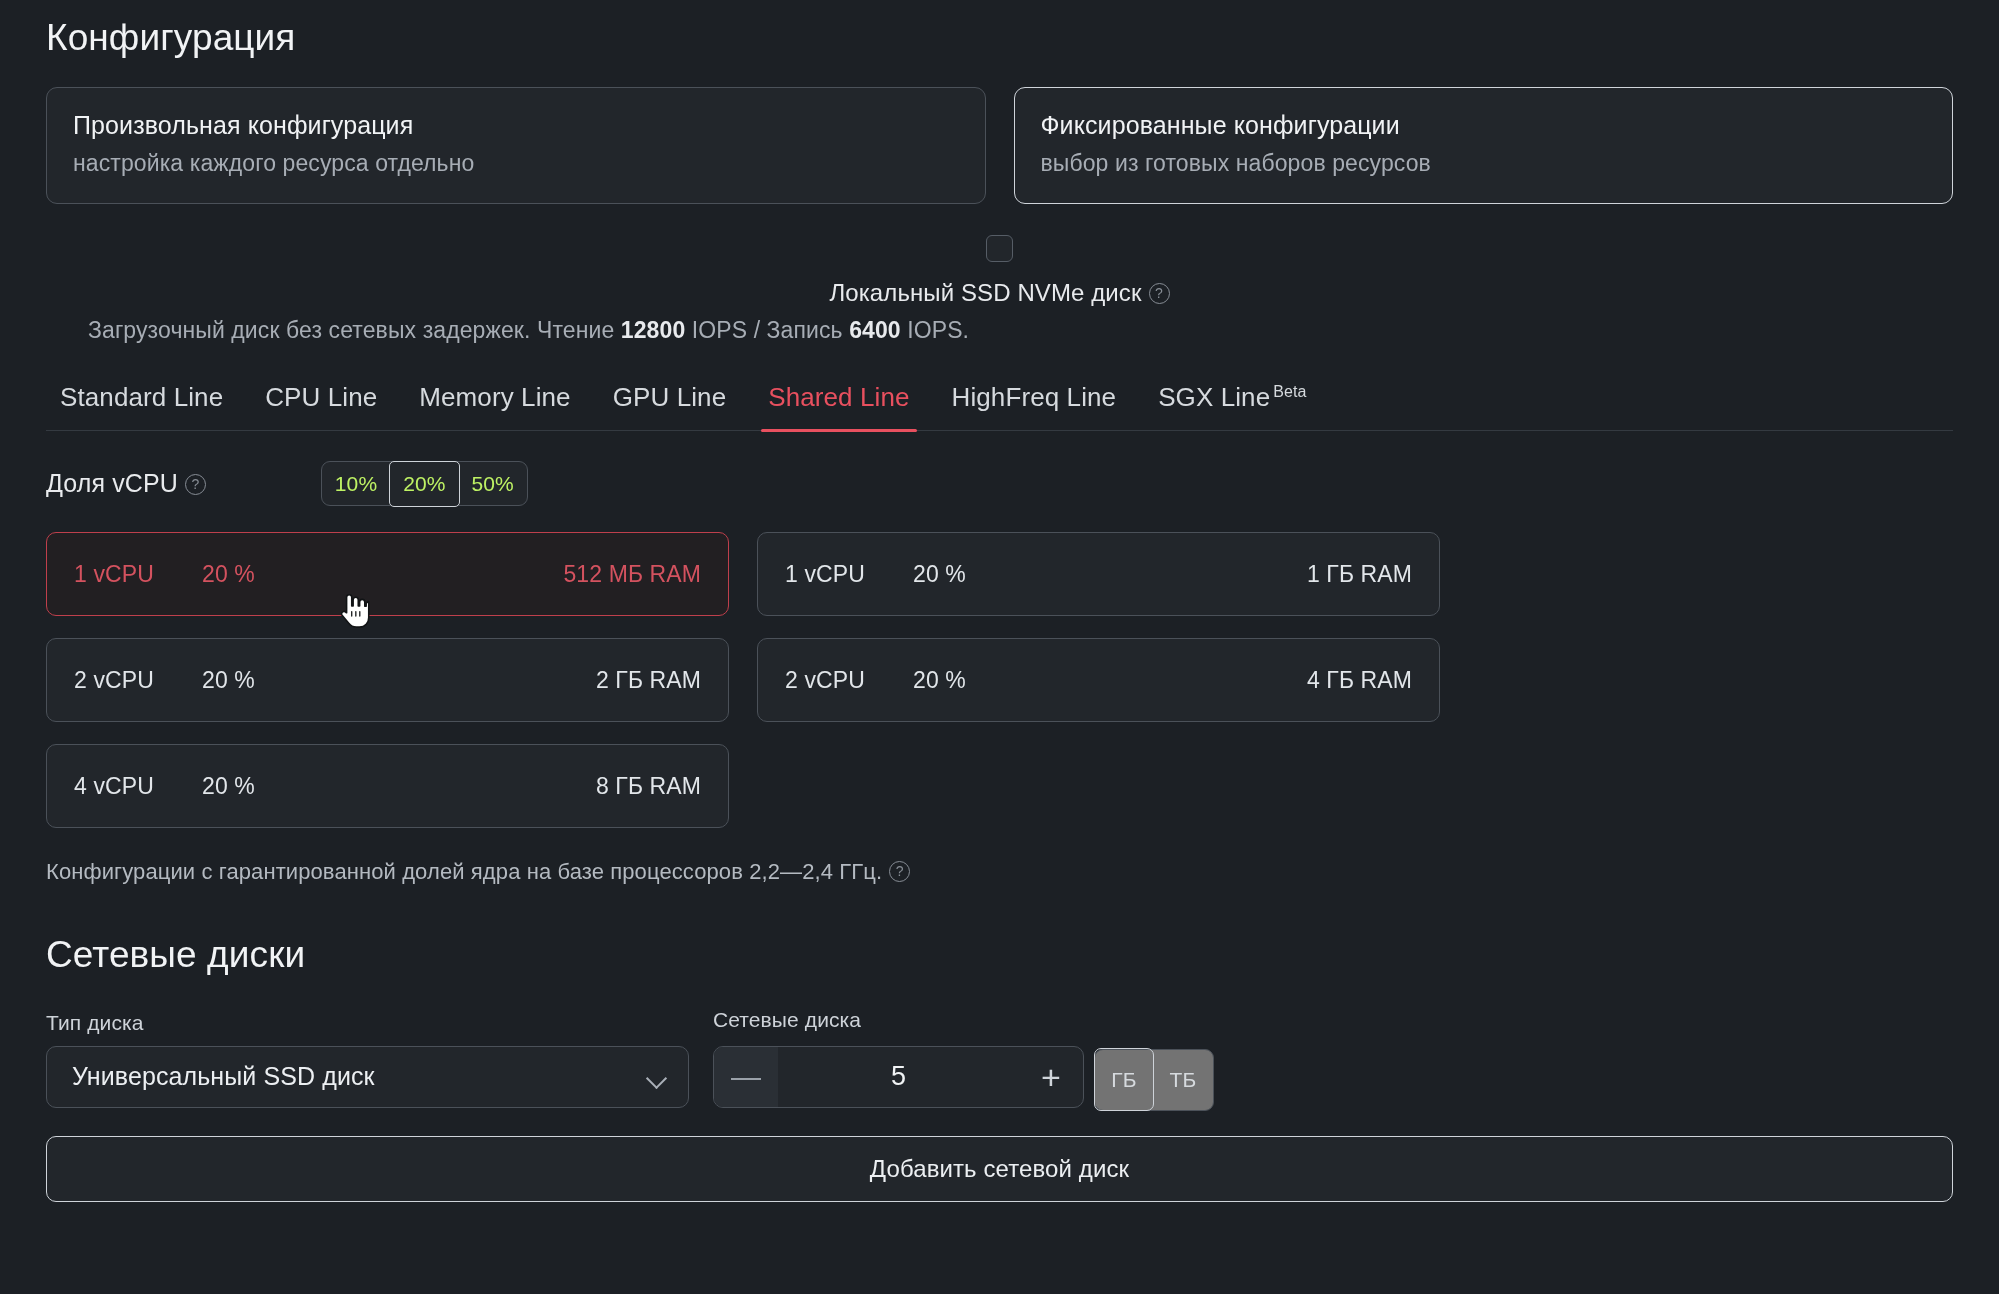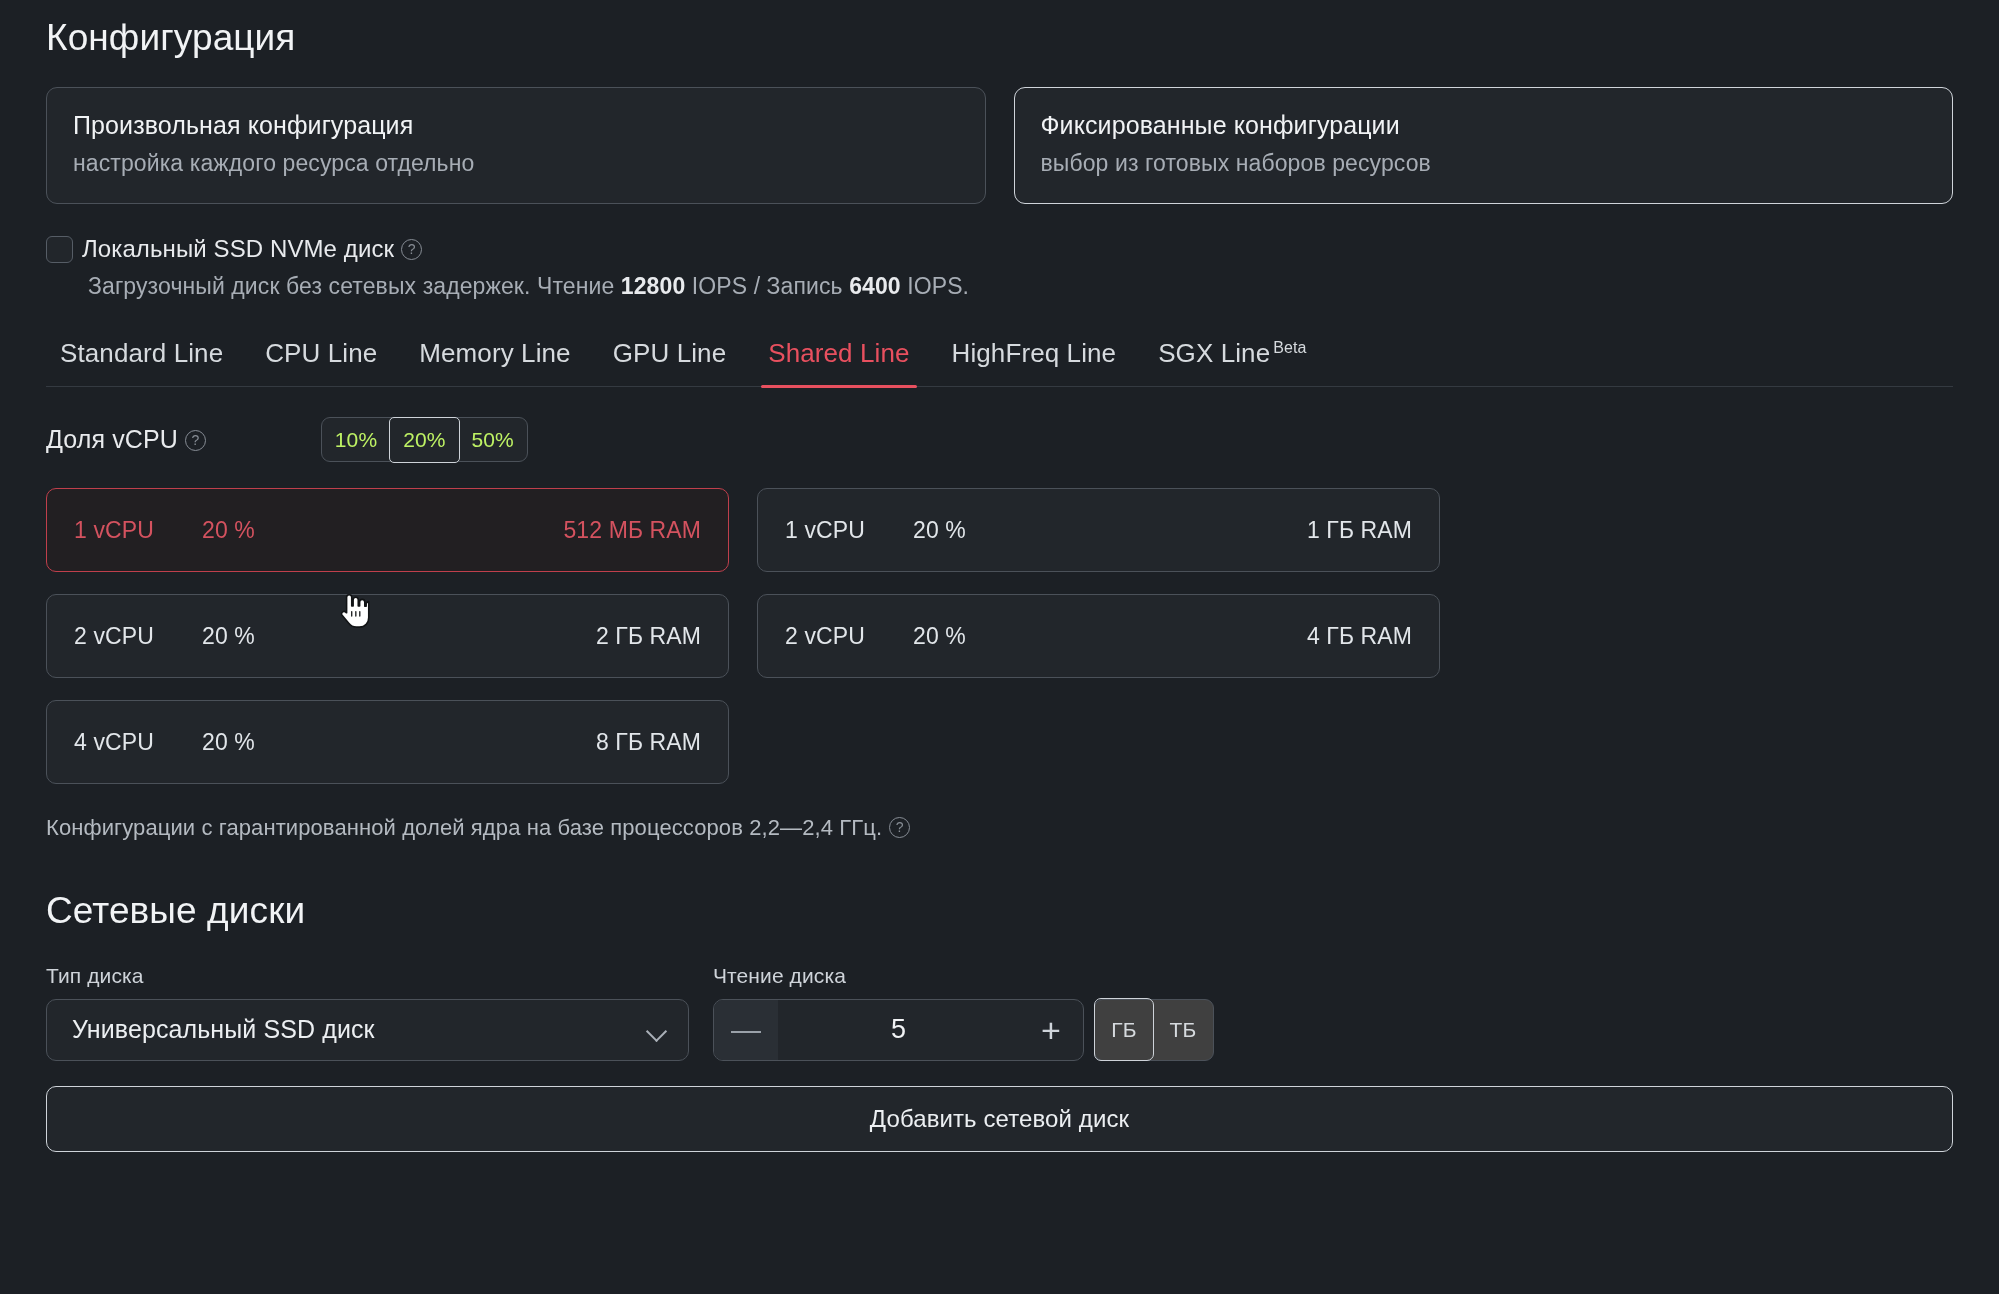--- a/index.html
+++ b/index.html
@@ -69,21 +69,22 @@
     color: #a7adb5;
     margin-top: 8px;
     letter-spacing: .1px;
   }
 
   
   .ssd-block { margin-top: 31px; }
   .ssd-row {
     display: flex;
     align-items: center;
-    gap: 9px;
+    gap: 17px;
+    flex-direction: column;
   }
   .checkbox {
     width: 27px;
     height: 27px;
     border: 1.8px solid #565d66;
     border-radius: 6px;
     background: #22262b;
     flex: 0 0 auto;
     cursor: pointer;
   }
@@ -308,22 +309,23 @@
     text-align: center;
     font-size: 27px;
     color: #f1f3f5;
   }
 
   .unit-toggle {
     display: flex;
     border: 1.5px solid #4b5159;
     border-radius: 9px;
     height: 62px;
-    background: #404040;
+    background: #737373;
     margin-left: 10px;
+    margin-top: 6px;
   }
   .unit {
     min-width: 60px;
     display: flex;
     align-items: center;
     justify-content: center;
     font-size: 21px;
     color: #d6dade;
     cursor: pointer;
     padding: 0 12px;
@@ -443,21 +445,21 @@
     <div class="fields">
       <div>
         <div class="field-label">Тип диска</div>
         <div class="select">
           <span>Универсальный SSD диск</span>
           <span class="chev"></span>
         </div>
       </div>
 
       <div>
-        <div class="field-label">Чтение диска</div>
+        <div class="field-label">Сетевые диска</div>
         <div style="display:flex;align-items:center;">
           <div class="stepper">
             <div class="step-btn minus">—</div>
             <div class="step-value">5</div>
             <div class="step-btn">+</div>
           </div>
           <div class="unit-toggle">
             <div class="unit active">ГБ</div>
             <div class="unit">ТБ</div>
           </div>

